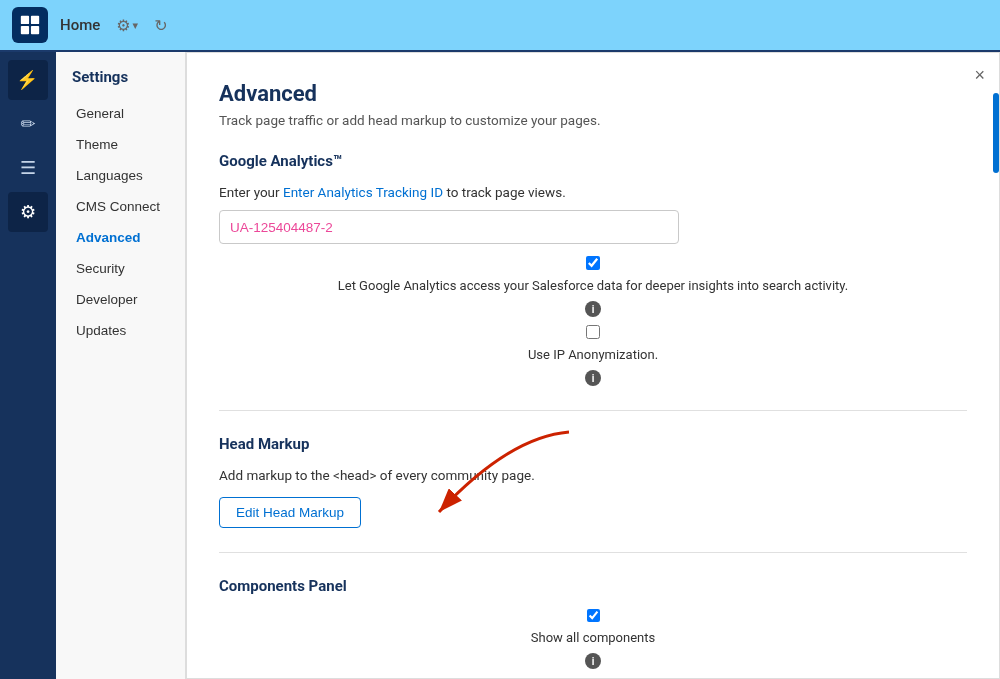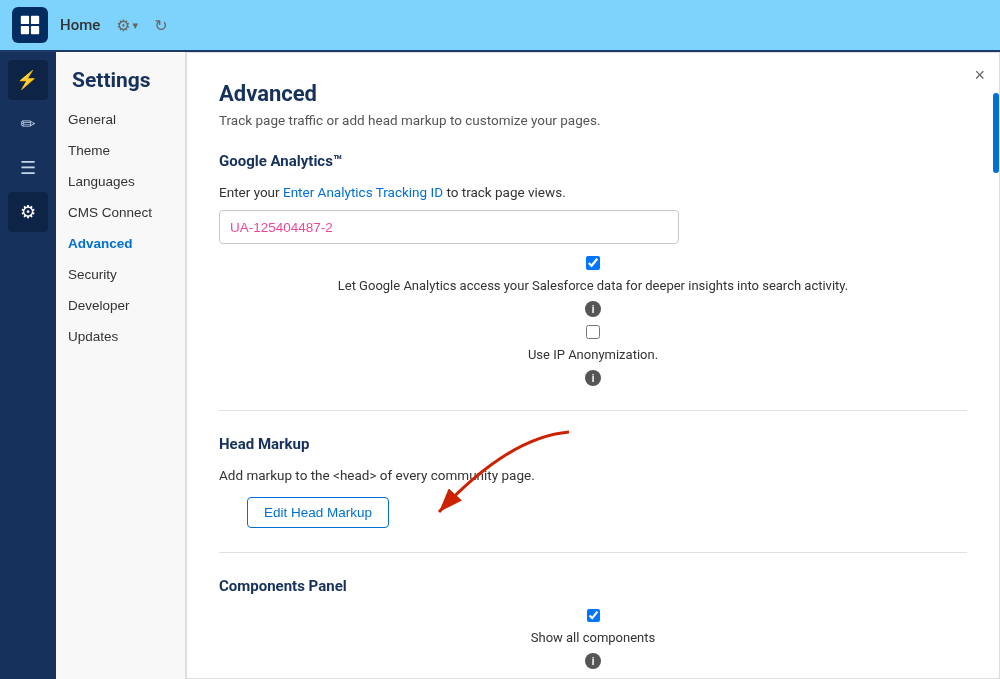--- a/index.html
+++ b/index.html
@@ -65,28 +65,28 @@
 
     
     .sidebar {
       width: 130px;
       background: #f8f8f8;
       border-right: 1px solid #ddd;
       padding: 16px 0;
       flex-shrink: 0;
     }
     .sidebar-title {
-      font-size: 21px;
+      font-size: 15px;
       font-weight: 700;
       color: #16325c;
       padding: 0 16px 12px;
     }
     .sidebar-item {
       display: block;
-      padding: 8px 12px;
+      padding: 8px 20px;
       font-size: 13.5px;
       color: #333;
       cursor: pointer;
       text-decoration: none;
       border: none; background: none; width: 100%; text-align: left;
     }
     .sidebar-item.active {
       color: #0070d2;
       font-weight: 600;
     }
@@ -186,21 +186,20 @@
     }
 
     .btn-edit-markup {
       padding: 7px 16px;
       border: 1px solid #0070d2;
       background: #fff;
       color: #0070d2;
       border-radius: 4px;
       font-size: 13.5px;
       cursor: pointer;
-      margin-left: 28px;
     }
 
     
     .arrow-container {
       position: relative;
       display: inline-block;
     }
     .red-arrow {
       position: absolute;
       top: -70px;

